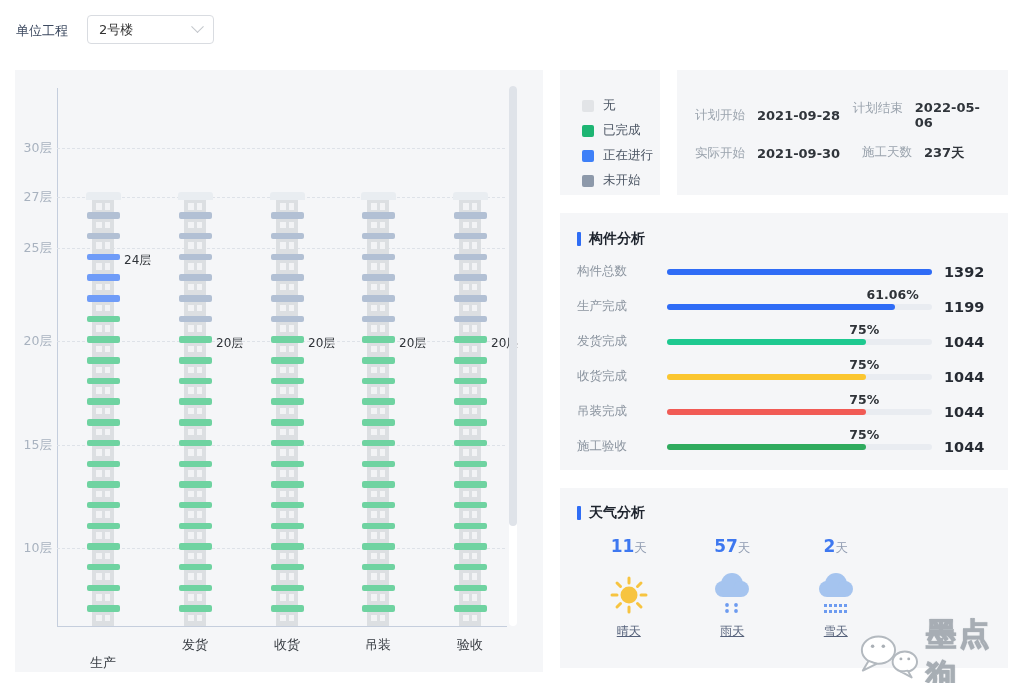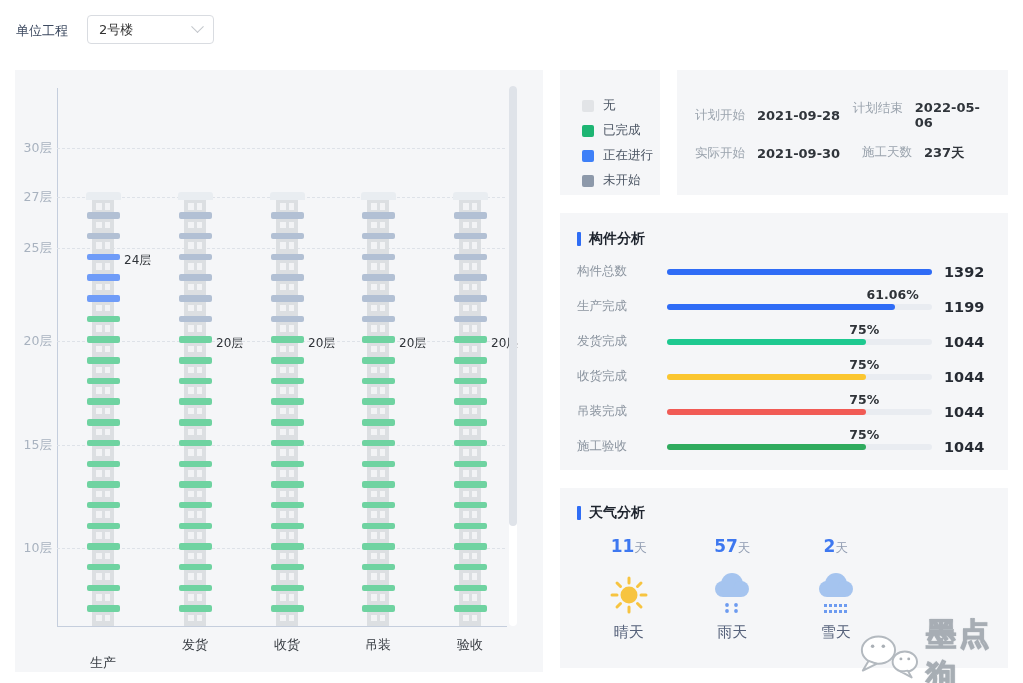--- a/index.html
+++ b/index.html
@@ -61,21 +61,21 @@
   .comp-pct{position:absolute;top:-17px;font-size:12.5px;font-weight:bold;color:#2f3338;white-space:nowrap;transform:translateX(-55%);}
   .comp-value{margin-left:12px;font-size:14.5px;font-weight:bold;color:#262b33;}
 
   
   #weather-panel{left:560px;top:488px;width:448px;height:180px;padding:16px 17px;box-sizing:border-box;}
   .weather-grid{display:grid;grid-template-columns:repeat(4,1fr);margin-top:14px;}
   .weather-item{text-align:center;}
   .w-num{font-size:17px;font-weight:bold;color:#3e78f0;}
   .w-unit{font-size:12.5px;color:#8f9bb0;}
   .w-icon{height:46px;margin-top:12px;display:flex;align-items:flex-end;justify-content:center;}
-  .w-label{margin-top:8px;font-size:15px;color:#55617a;}
+  .w-label{margin-top:8px;font-size:12px;color:#55617a;text-decoration:underline;}
 
   
   .watermark{position:absolute;left:856px;top:614px;display:flex;align-items:center;z-index:10;}
   .wm-text{font-size:30px;font-weight:bold;letter-spacing:3px;color:#fbfbfb;margin-left:2px;
            -webkit-text-stroke:1.2px #a3aab1;text-shadow:0 0 1px #a3aab1,0 0 2px #b7bdc3;opacity:.95;}
 </style>
 </head>
 <body>
 
 <div class="page">

